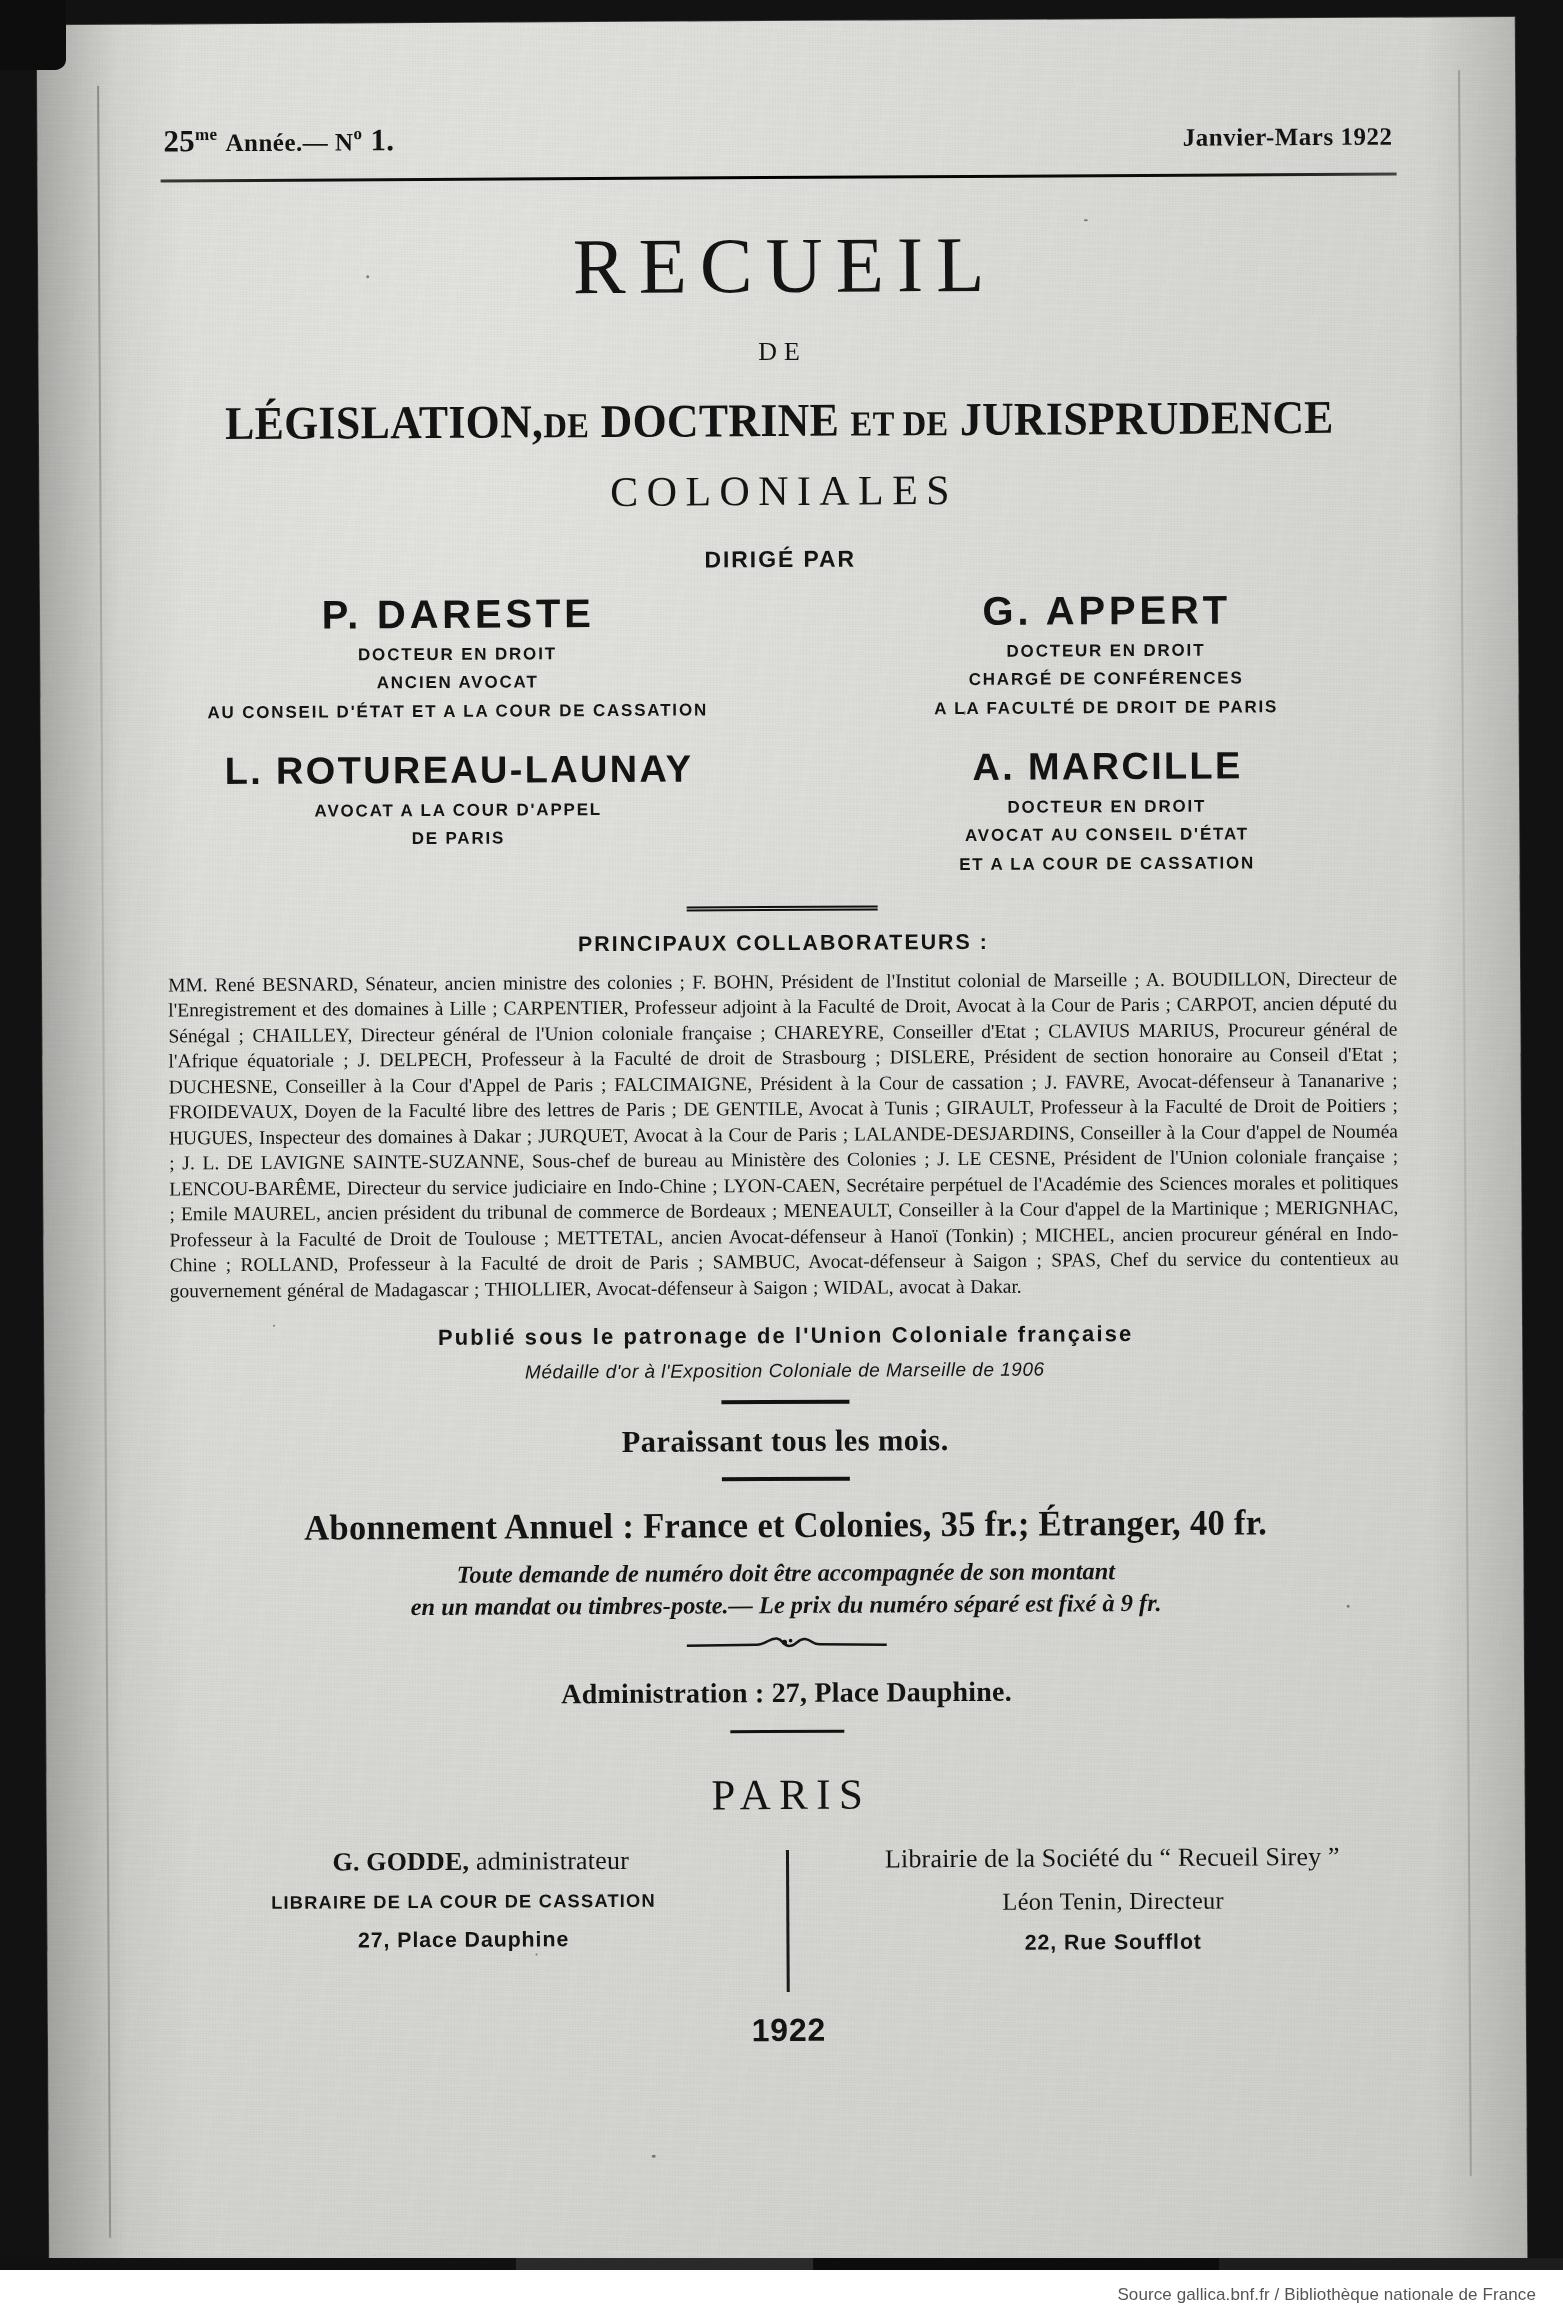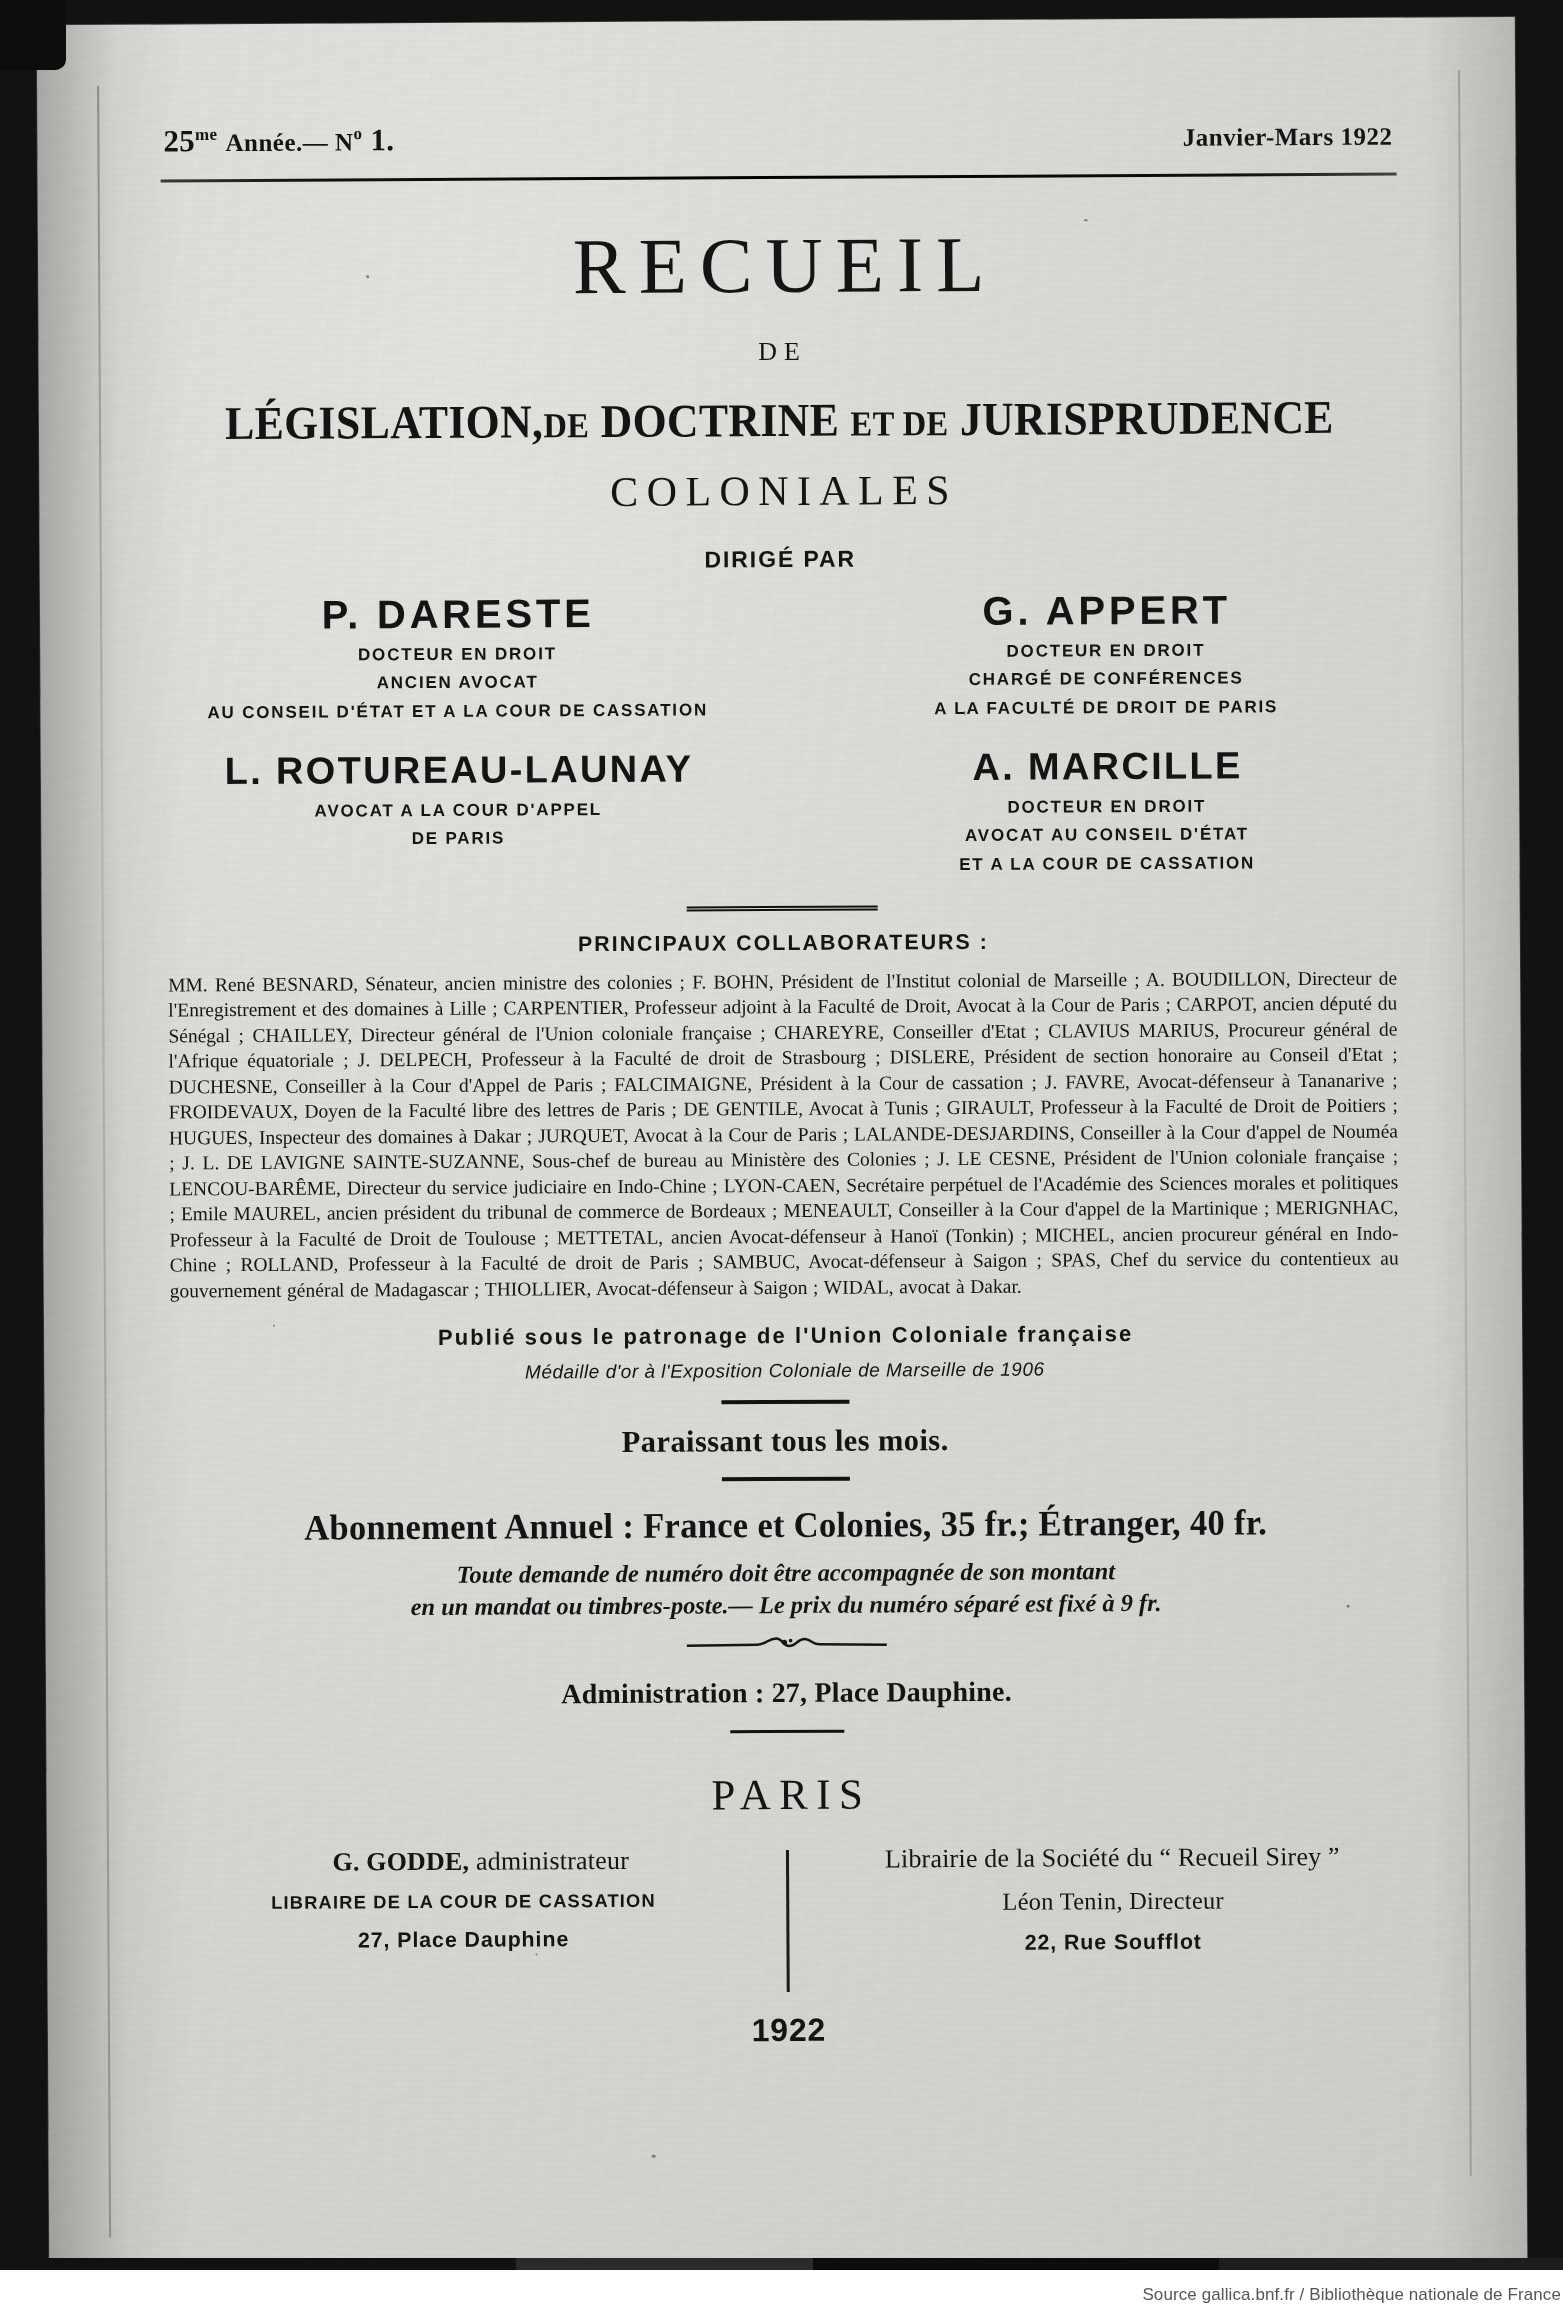--- a/index.html
+++ b/index.html
@@ -351,21 +351,21 @@
 
   
   #footer-bar {
     position: absolute;
     left: 0; right: 0; bottom: 0;
     height: 49px;
     background: #ffffff;
     display: flex;
     align-items: center;
     justify-content: flex-end;
-    padding-right: 2px;
+    padding-right: 27px;
   }
   #footer-bar span {
     font-family: "Liberation Sans", sans-serif;
     font-size: 17px;
     color: #555555;
     letter-spacing: 0.1px;
   }
   #footer-strip {
     position: absolute;
     left: 0; right: 0;

